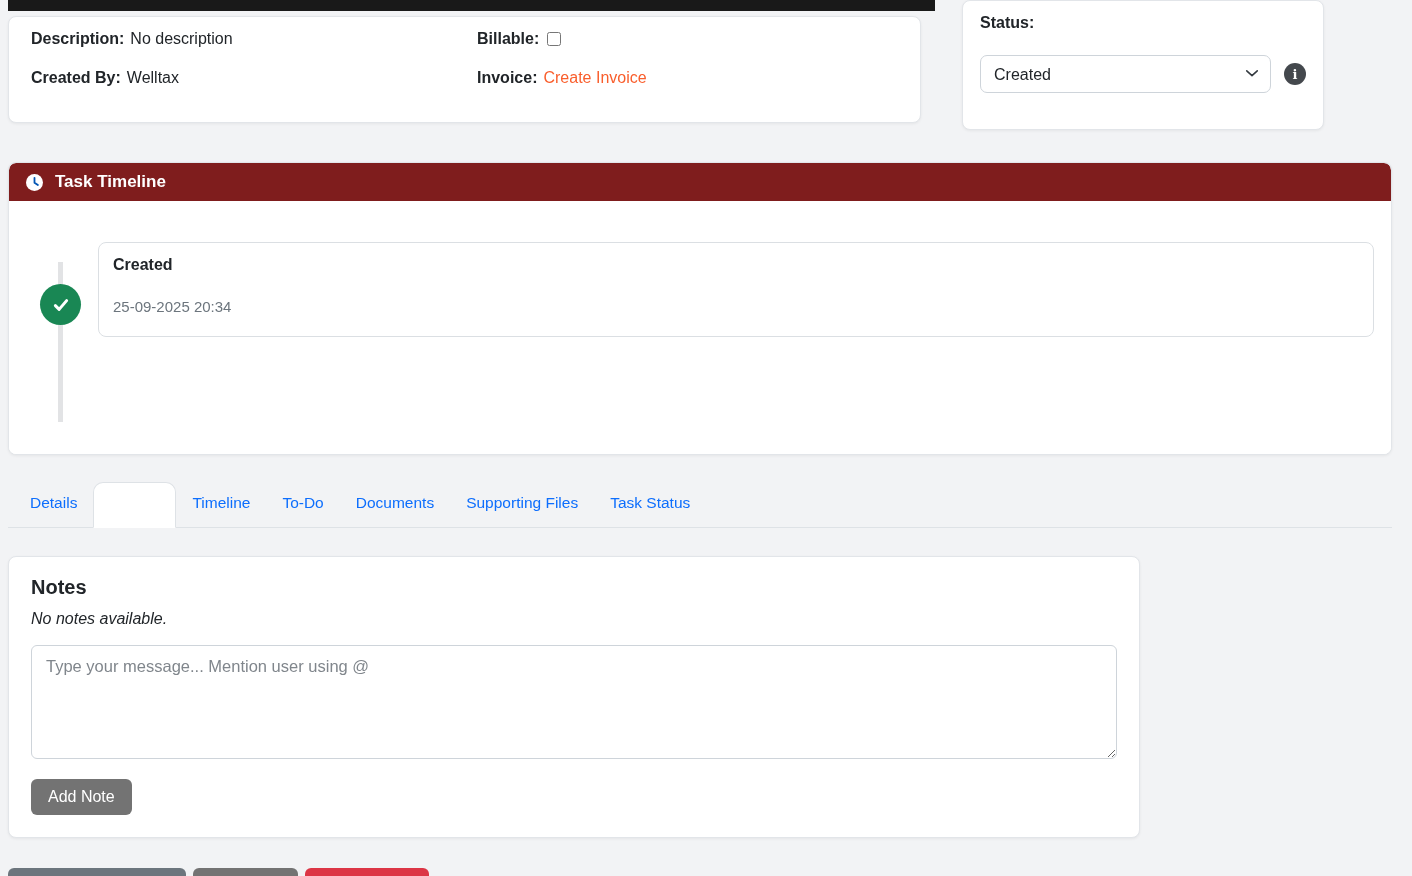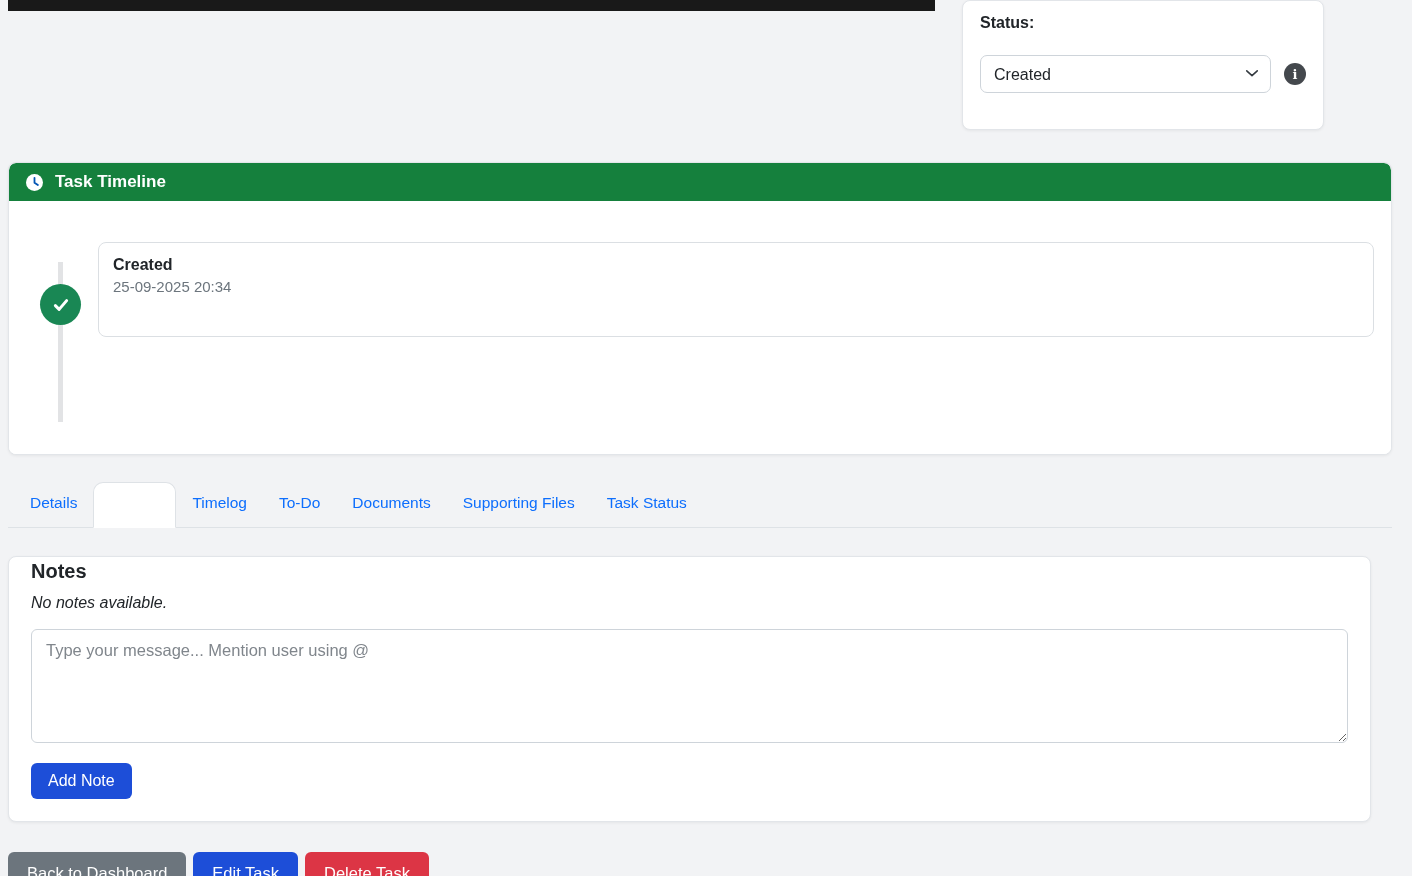--- a/index.html
+++ b/index.html
@@ -51,21 +51,21 @@
     width: 22px; height: 22px; border-radius: 50%;
     background: #44484d; color: #fff;
     display: flex; align-items: center; justify-content: center;
     font-family: "DejaVu Serif", serif; font-weight: 700; font-size: 13px;
     cursor: pointer; flex: 0 0 auto;
   }
 
   
   .timeline-card { width: 1384px; margin-top: 32px; padding: 0; overflow: hidden; }
   .timeline-header {
-    height: 38px; background: #15803d;
+    height: 38px; background: #7f1d1d;
     border-radius: 7px 7px 0 0;
     display: flex; align-items: center; gap: 12px;
     padding-left: 17px;
     color: #fff; font-weight: 700; font-size: 17px;
   }
   .timeline-body { position: relative; height: 212px; background: #fff; }
   .timeline-line {
     position: absolute; left: 49px; top: 20px;
     width: 5px; height: 160px; background: #e2e3e5;
   }
@@ -74,21 +74,21 @@
     width: 41px; height: 41px; border-radius: 50%;
     background: #198754;
     display: flex; align-items: center; justify-content: center;
   }
   .timeline-event-box {
     margin: 41px 17px 0 89px; height: 95px;
     border: 1px solid #dbdfe3; border-radius: 8px;
     padding: 13px 14px;
   }
   .event-title { font-weight: 700; font-size: 16px; }
-  .event-time { margin-top: 4px; font-size: 15px; color: #6c757d; }
+  .event-time { margin-top: 24px; font-size: 15px; color: #6c757d; }
 
   
   .tabs-row {
     margin-top: 27px; height: 46px;
     display: flex; align-items: stretch;
     border-bottom: 1px solid #dee2e6;
     padding-left: 6px;
     width: 1384px;
   }
   .tab {
@@ -97,55 +97,73 @@
     white-space: nowrap; text-decoration: none; text-align: center;
   }
   .tab.active {
     width: 83px; background: #fff;
     border: 1px solid #dee2e6; border-bottom: 1px solid #fff;
     margin-bottom: -1px; border-radius: 10px 10px 0 0;
     color: #fff;
   }
 
   
-  .notes-card { width: 1363px; margin-top: 28px; padding: 3px 22px 22px; }
+  .notes-card { width: 1132px; margin-top: 28px; padding: 19px 22px 22px; }
   .notes-title { font-size: 20px; font-weight: 700; }
   .notes-empty { font-size: 16px; margin-top: 11px; font-style: italic; }
   .note-input {
     display: block; width: 100%; height: 114px; margin-top: 17px;
     border: 1px solid #ced4da; border-radius: 6px;
     padding: 11px 14px;
     font-family: "Liberation Sans", sans-serif; font-size: 16.5px; color: #212529;
     resize: vertical; outline: none;
   }
   .note-input::placeholder { color: #80868c; }
 
   .btn {
     display: inline-block; border: none; cursor: pointer;
     border-radius: 6px; color: #fff;
     font-family: "Liberation Sans", sans-serif; font-size: 16px;
     padding: 10px 17px;
   }
-  .btn-orange { background: #1d4ed8; }
+  .btn-orange { background: #737373; }
   .btn-secondary { background: #6c757d; }
   .btn-danger { background: #dc3545; }
   .add-note-btn { margin-top: 20px; padding: 9px 17px; }
 
   
   .footer-actions { margin-top: 30px; display: flex; gap: 7px; }
   .footer-actions .btn { padding: 12px 19px; font-size: 16.5px; }
 </style>
 </head>
 <body>
 
 <div class="page">
 
   <div class="top-row">
     <div class="top-left-col">
       <div class="cutoff-bar"></div>
+      <div class="card overview-card">
+        <div class="field">
+          <b>Description:</b>
+          <span>No description</span>
+        </div>
+        <div class="field">
+          <b>Billable:</b>
+          <input type="checkbox" class="billable-checkbox" style="">
+        </div>
+        <div class="field">
+          <b>Created By:</b>
+          <span>Welltax</span>
+        </div>
+        <div class="field">
+          <b>Invoice:</b>
+          <a class="invoice-link">Create Invoice</a>
+        </div>
+      </div>
     </div>
 
     <div class="card status-card">
       <div class="status-label">Status:</div>
       <div class="status-controls">
         <div class="select-wrap">
           <select class="status-select">
             <option>Created</option>
           </select>
           <span class="select-chevron">
@@ -179,21 +197,21 @@
       <div class="timeline-event-box">
         <div class="event-title">Created</div>
         <div class="event-time">25-09-2025 20:34</div>
       </div>
     </div>
   </div>
 
   <div class="tabs-row">
     <a class="tab">Details</a>
     <a class="tab active"></a>
-    <a class="tab">Timelog</a>
+    <a class="tab">Timeline</a>
     <a class="tab">To-Do</a>
     <a class="tab">Documents</a>
     <a class="tab">Supporting Files</a>
     <a class="tab">Task Status</a>
   </div>
 
   <div class="card notes-card">
     <div class="notes-title">Notes</div>
     <div class="notes-empty">No notes available.</div>
     <textarea class="note-input" placeholder="Type your message... Mention user using @" style=""></textarea>

